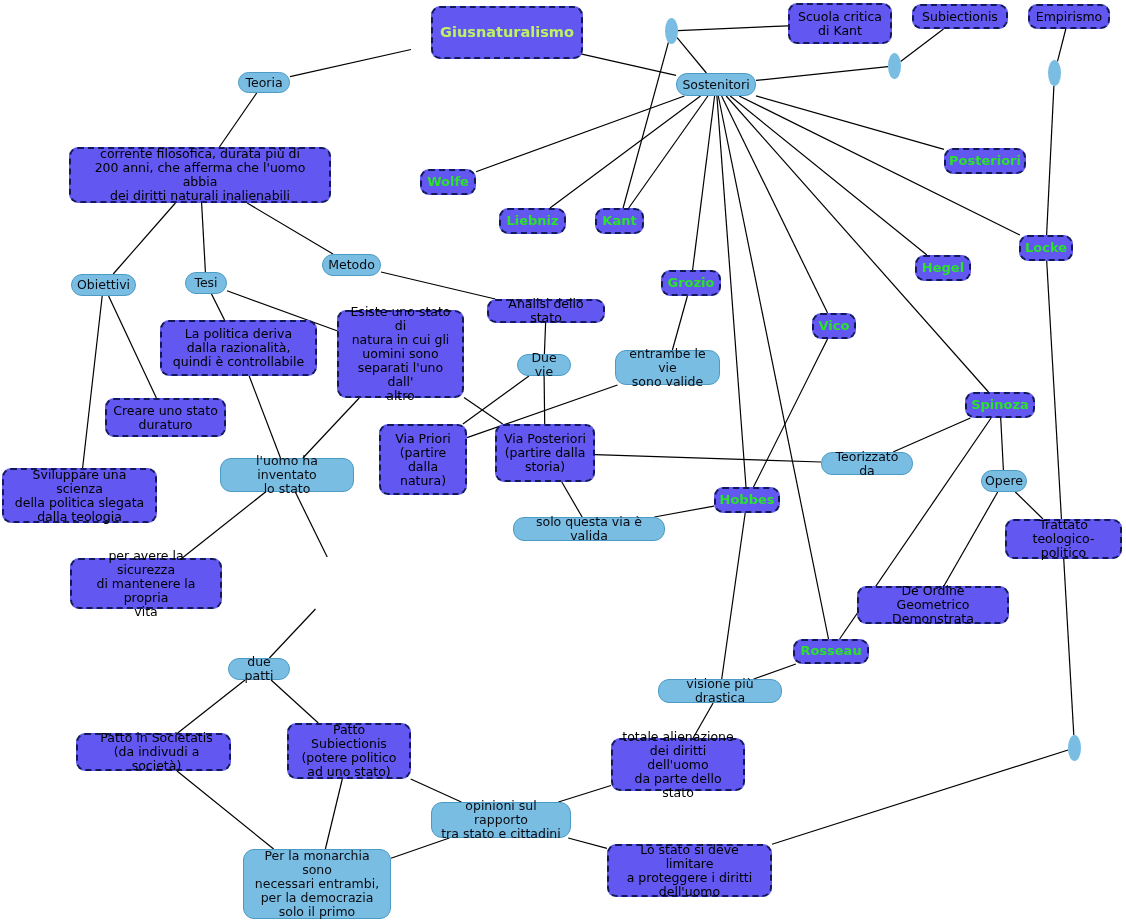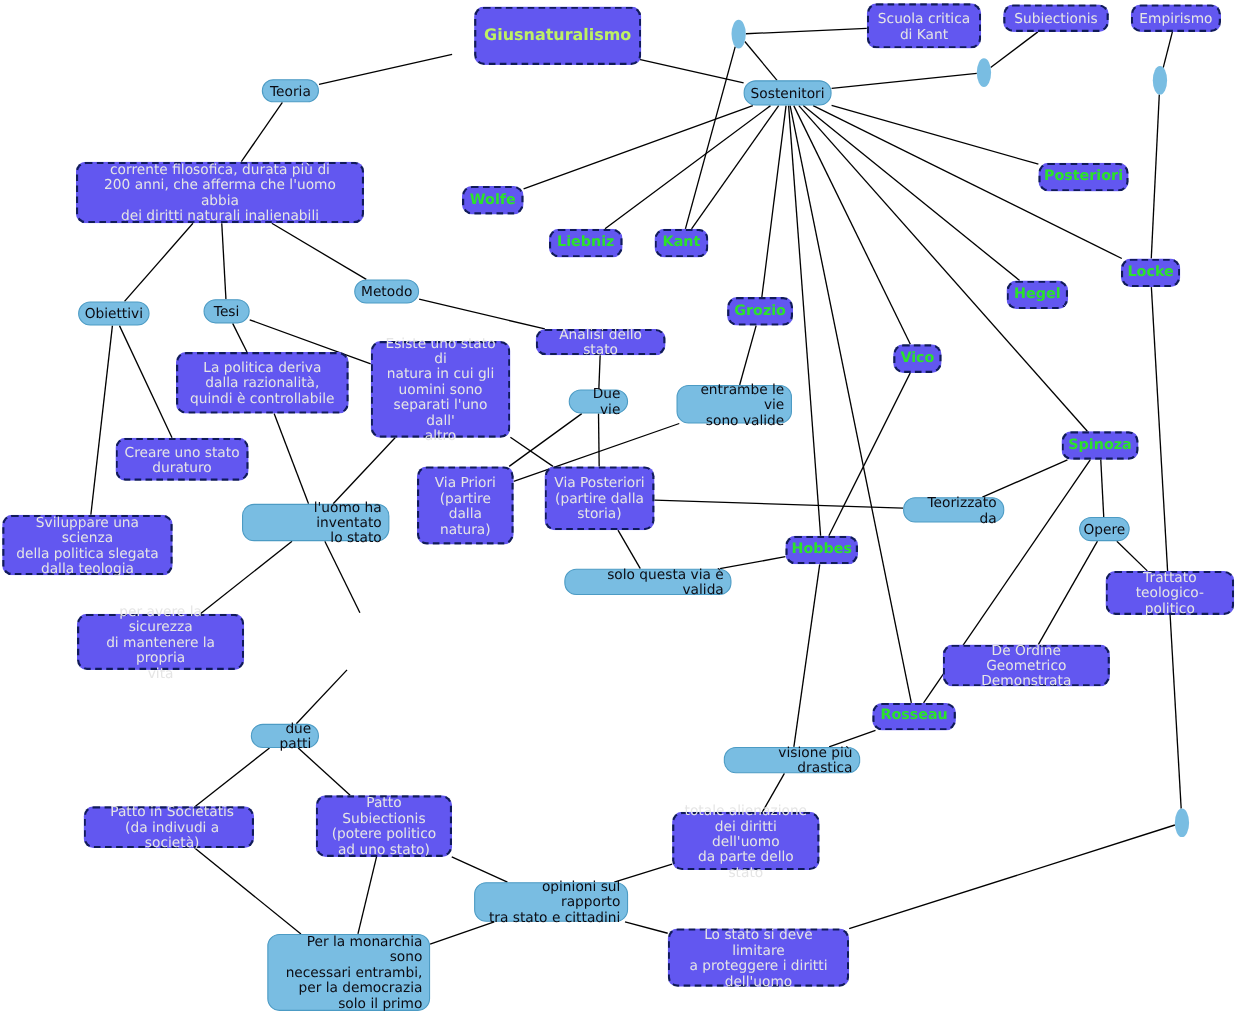--- a/index.html
+++ b/index.html
@@ -33,31 +33,30 @@
     line-height: 1.12;
     border-radius: 9px;
     white-space: pre-line;
     padding: 3px 6px;
     z-index: 5;
   }
   
   .node.concept {
     background: #6257F0;
     border: 2px dashed #101A5A;
-    color: #e5e5e5;
+    color: #000000;
     font-size: 12.5px;
   }
   
   .node.link {
     background: #79BDE2;
     border: 1px solid #4C9BC4;
     color: #0b0b12;
     font-size: 12.5px;
     border-radius: 11px;
-    text-align: right;
   }
   
   .node.root {
     background: #6257F0;
     border: 2px dashed #101A5A;
     color: #bef264;
     font-weight: bold;
     font-size: 14.5px;
     margin-left: 20px;
   }

